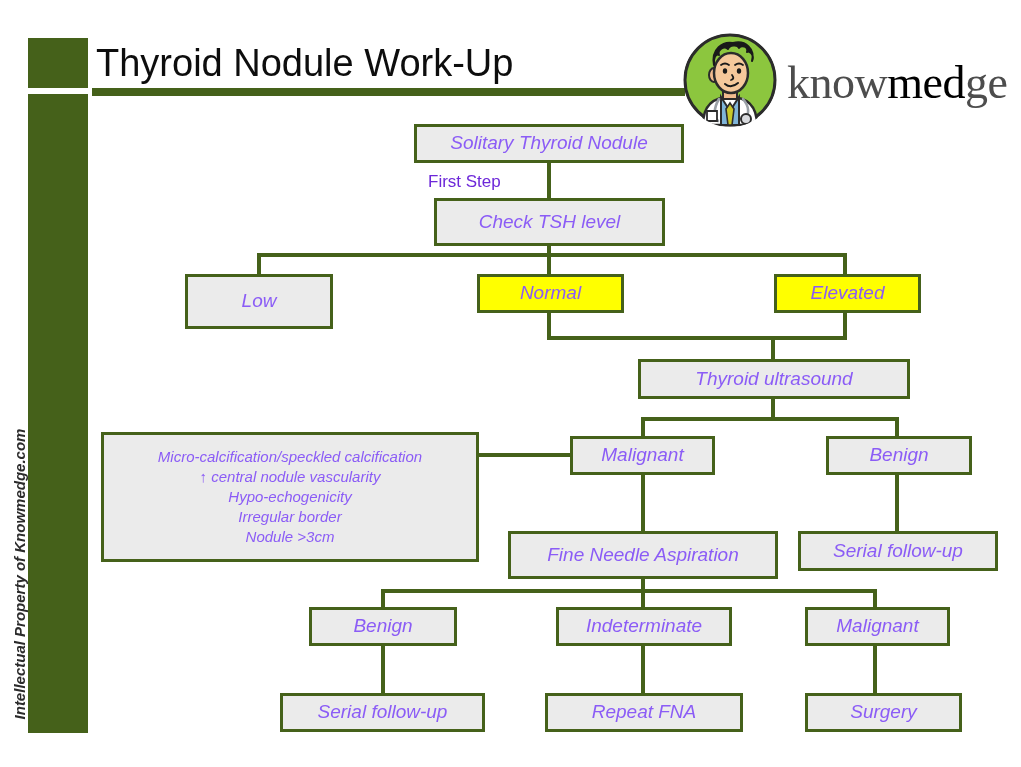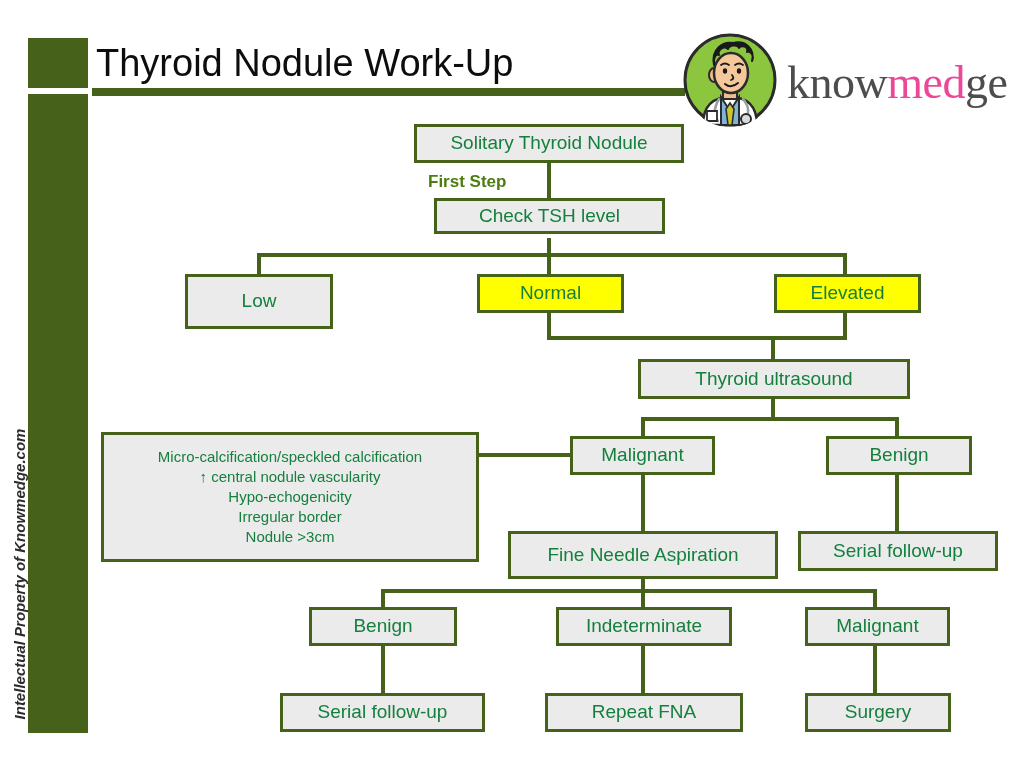--- a/index.html
+++ b/index.html
@@ -62,60 +62,61 @@
     overflow: hidden;
   }
   #logo-word {
     position: absolute; left: 104px; top: 26px;
     font-family: "Liberation Serif", serif;
     font-size: 46px;
     letter-spacing: -0.5px;
     white-space: nowrap;
   }
   .wm-dark  { color: #4d4d4d; }
-  .wm-green { color: #ec4899; }
+  .wm-green { color: #000000; }
 
   
   .conn {
     position: absolute;
     background: #45611a;
   }
 
   
   .node {
     position: absolute;
     box-sizing: border-box;
     border: 3px solid #45611a;
     background: #ebebeb;
-    color: #15803d;
+    color: #8b5cf6;
     display: flex;
     align-items: center;
     justify-content: center;
     text-align: center;
     font-size: 19px;
     line-height: 1.18;
     padding: 0 6px;
+    font-style: italic;
   }
   .node.hl { background: #ffff00; }
   .node.crit {
     font-size: 15px;
     line-height: 1.34;
     flex-direction: column;
     justify-content: center;
     padding: 6px 8px;
   }
   .crit-line { display: block; white-space: nowrap; }
 
   #first-step-label {
     position: absolute;
     left: 428px;
     top: 172px;
     font-size: 17px;
-    font-weight: bold;
-    color: #4d7c0f;
+    font-weight: normal;
+    color: #6d28d9;
     white-space: nowrap;
   }
 </style>
 </head>
 <body>
 
 <div id="page">
 
   <div class="hdr-block" id="hdr-square-top"></div>
   <div class="hdr-block" id="hdr-square-bot"></div>
@@ -192,21 +193,21 @@
   <div class="conn" style="left:873px; top:589px; width:4px; height:18px;"></div>
 
   <div class="conn" style="left:381px; top:646px; width:4px; height:47px;"></div>
   <div class="conn" style="left:641px; top:646px; width:4px; height:47px;"></div>
   <div class="conn" style="left:873px; top:646px; width:4px; height:47px;"></div>
 
   <div class="node" style="left:414px; top:124px; width:270px; height:39px;">Solitary Thyroid Nodule</div>
 
   <div id="first-step-label">First Step</div>
 
-  <div class="node" style="left:434px; top:198px; width:231px; height:36px;text-align:center;">Check TSH level</div>
+  <div class="node" style="left:434px; top:198px; width:231px; height:48px;text-align:center;">Check TSH level</div>
 
   <div class="node" style="left:185px; top:274px; width:148px; height:55px;">Low</div>
   <div class="node hl" style="left:774px; top:274px; width:147px; height:39px;">Elevated</div>
   <div class="node hl" style="left:477px; top:274px; width:147px; height:39px;">Normal</div>
 
   <div class="node" style="left:638px; top:359px; width:272px; height:40px;">Thyroid ultrasound</div>
 
   <div class="node crit" style="left:101px; top:432px; width:378px; height:130px;">
     <span class="crit-line">Micro-calcification/speckled calcification</span>
     <span class="crit-line">↑ central nodule vascularity</span>
@@ -220,15 +221,15 @@
 
   <div class="node" style="left:508px; top:531px; width:270px; height:48px;">Fine Needle Aspiration</div>
   <div class="node" style="left:798px; top:531px; width:200px; height:40px;">Serial follow-up</div>
 
   <div class="node" style="left:309px; top:607px; width:148px; height:39px;">Benign</div>
   <div class="node" style="left:556px; top:607px; width:176px; height:39px;">Indeterminate</div>
   <div class="node" style="left:805px; top:607px; width:145px; height:39px;">Malignant</div>
 
   <div class="node" style="left:280px; top:693px; width:205px; height:39px;">Serial follow-up</div>
   <div class="node" style="left:545px; top:693px; width:198px; height:39px;">Repeat FNA</div>
-  <div class="node" style="left:805px; top:693px; width:146px; height:39px;">Surgery</div>
+  <div class="node" style="left:805px; top:693px; width:157px; height:39px;">Surgery</div>
 
 </div>
 
 </body></html>

